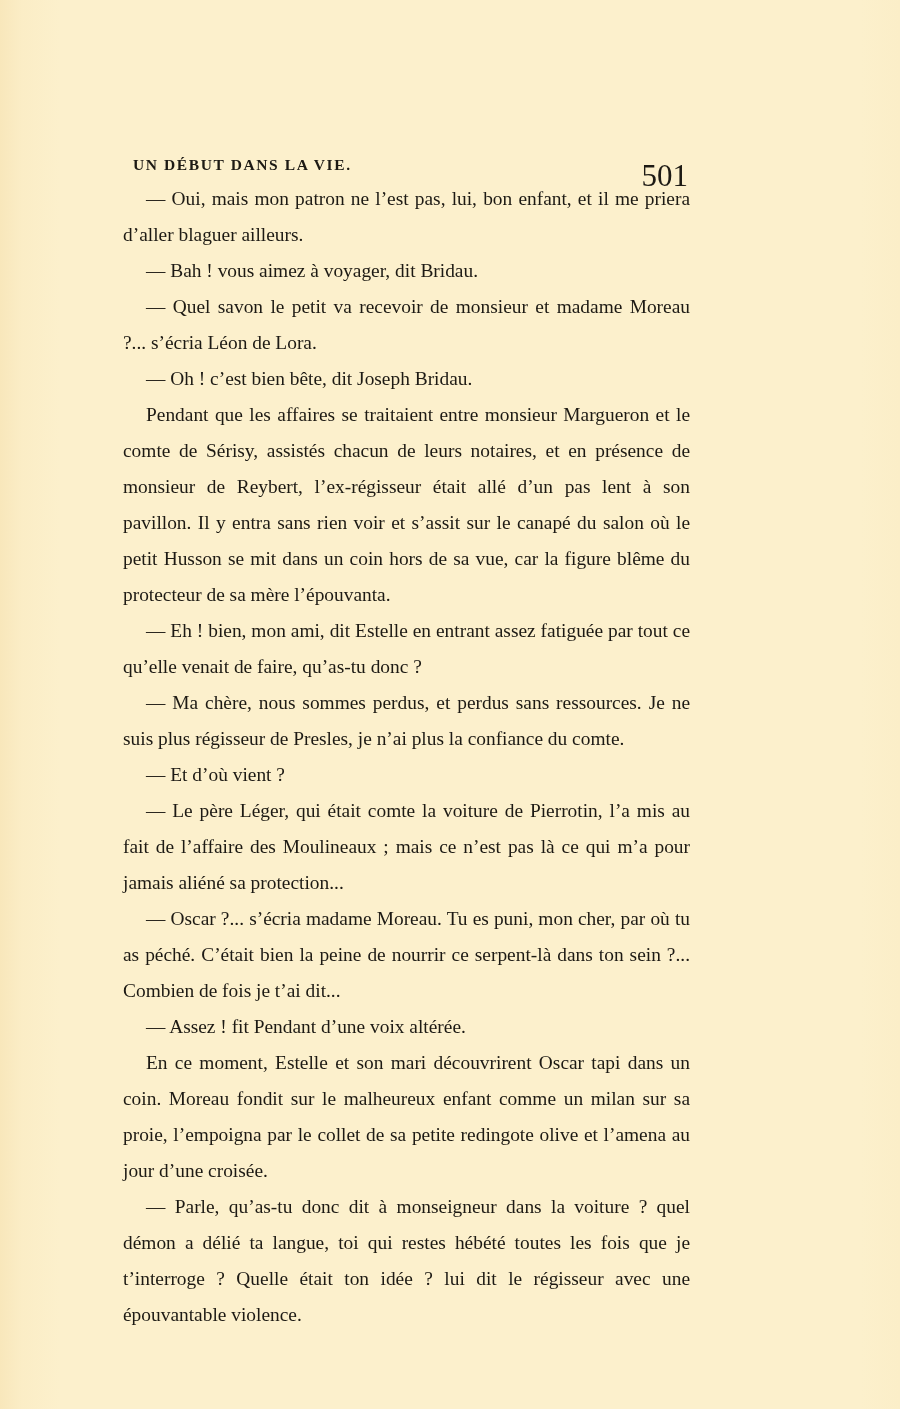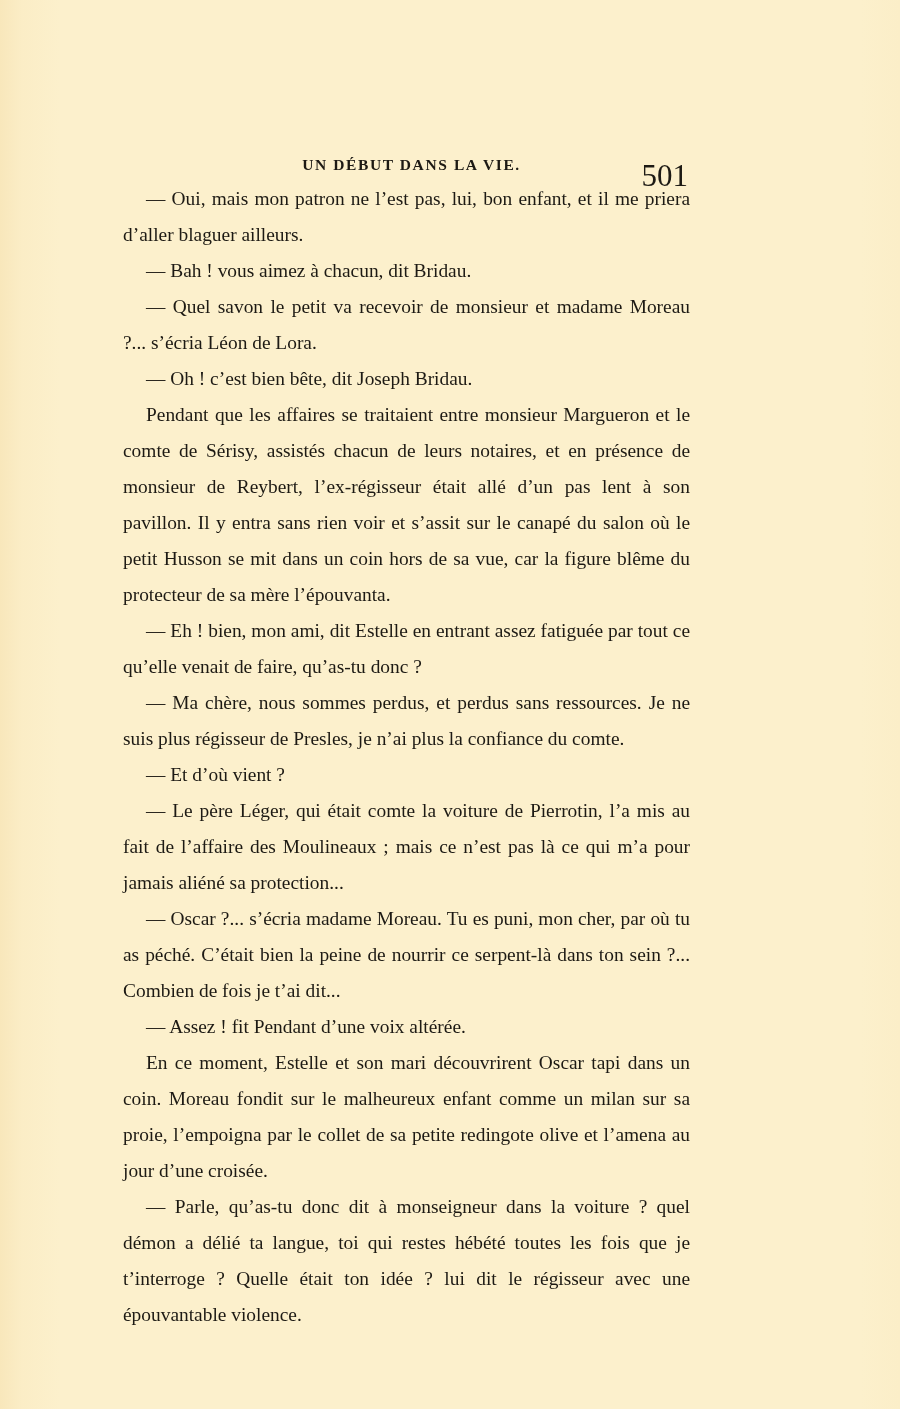--- a/index.html
+++ b/index.html
@@ -21,21 +21,21 @@
   .header {
     position: absolute;
     left: 123px;
     width: 567px;
     top: 150px;
     height: 28px;
   }
   .running-title {
     position: absolute;
     left: 0; right: 0;
-    text-align: center;
+    text-align: left;
     top: 6px;
     font-size: 15.5px;
     font-weight: bold;
     letter-spacing: 1.6px;
     font-variant: small-caps;
     padding-left: 10px;
   }
   .page-number {
     position: absolute;
     right: 2px;
@@ -62,21 +62,21 @@
 <body>
 
 <div class="page">
   <div class="header">
     <div class="running-title">UN DÉBUT DANS LA VIE.</div>
     <div class="page-number">501</div>
   </div>
 
   <div class="body-text">
     <p class="para">— Oui, mais mon patron ne l’est pas, lui, bon enfant, et il me priera d’aller blaguer ailleurs.</p>
-    <p class="para">— Bah ! vous aimez à chacun, dit Bridau.</p>
+    <p class="para">— Bah ! vous aimez à voyager, dit Bridau.</p>
     <p class="para">— Quel savon le petit va recevoir de monsieur et madame Mo­reau ?... s’écria Léon de Lora.</p>
     <p class="para">— Oh ! c’est bien bête, dit Joseph Bridau.</p>
     <p class="para">Pendant que les affaires se traitaient entre monsieur Margueron et le comte de Sérisy, assistés chacun de leurs notaires, et en pré­sence de monsieur de Reybert, l’ex-régisseur était allé d’un pas lent à son pavillon. Il y entra sans rien voir et s’assit sur le canapé du salon où le petit Husson se mit dans un coin hors de sa vue, car la figure blême du protecteur de sa mère l’épouvanta.</p>
     <p class="para">— Eh ! bien, mon ami, dit Estelle en entrant assez fatiguée par tout ce qu’elle venait de faire, qu’as-tu donc ?</p>
     <p class="para">— Ma chère, nous sommes perdus, et perdus sans ressources. Je ne suis plus régisseur de Presles, je n’ai plus la confiance du comte.</p>
     <p class="para">— Et d’où vient ?</p>
     <p class="para">— Le père Léger, qui était comte la voiture de Pierrotin, l’a mis au fait de l’affaire des Moulineaux ; mais ce n’est pas là ce qui m’a pour jamais aliéné sa protection...</p>
     <p class="para">— Oscar ?... s’écria madame Moreau. Tu es puni, mon cher, par où tu as péché. C’était bien la peine de nourrir ce serpent-là dans ton sein ?... Combien de fois je t’ai dit...</p>
     <p class="para">— Assez ! fit Pendant d’une voix altérée.</p>
     <p class="para">En ce moment, Estelle et son mari découvrirent Oscar tapi dans un coin. Moreau fondit sur le malheureux enfant comme un milan sur sa proie, l’empoigna par le collet de sa petite redingote olive et l’amena au jour d’une croisée.</p>

